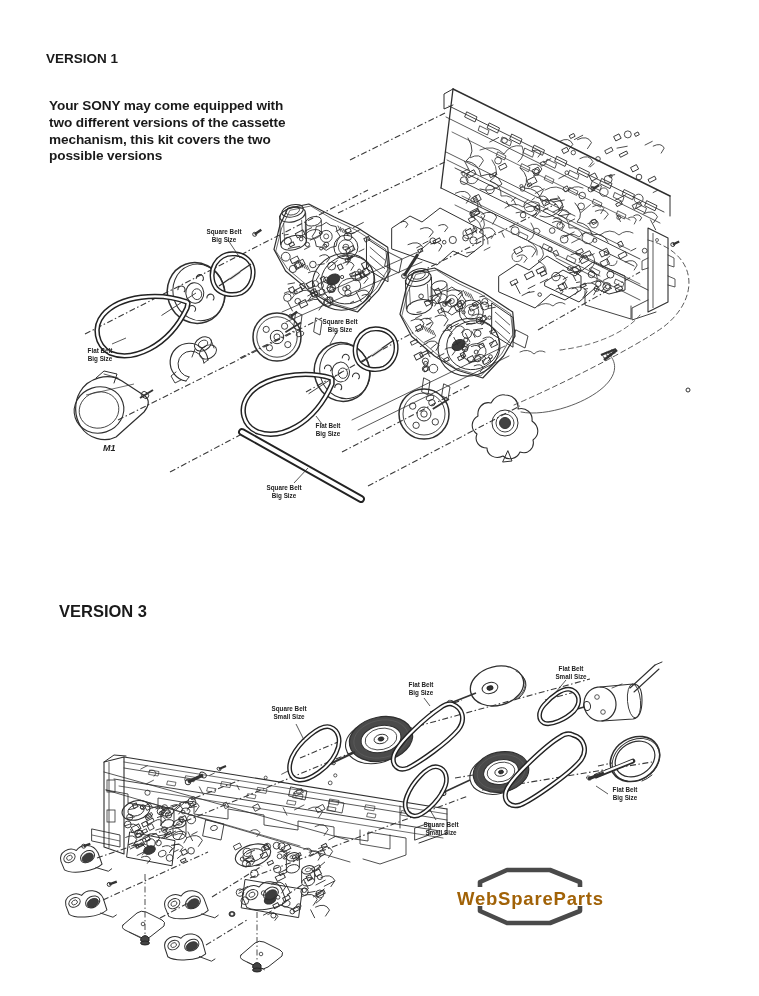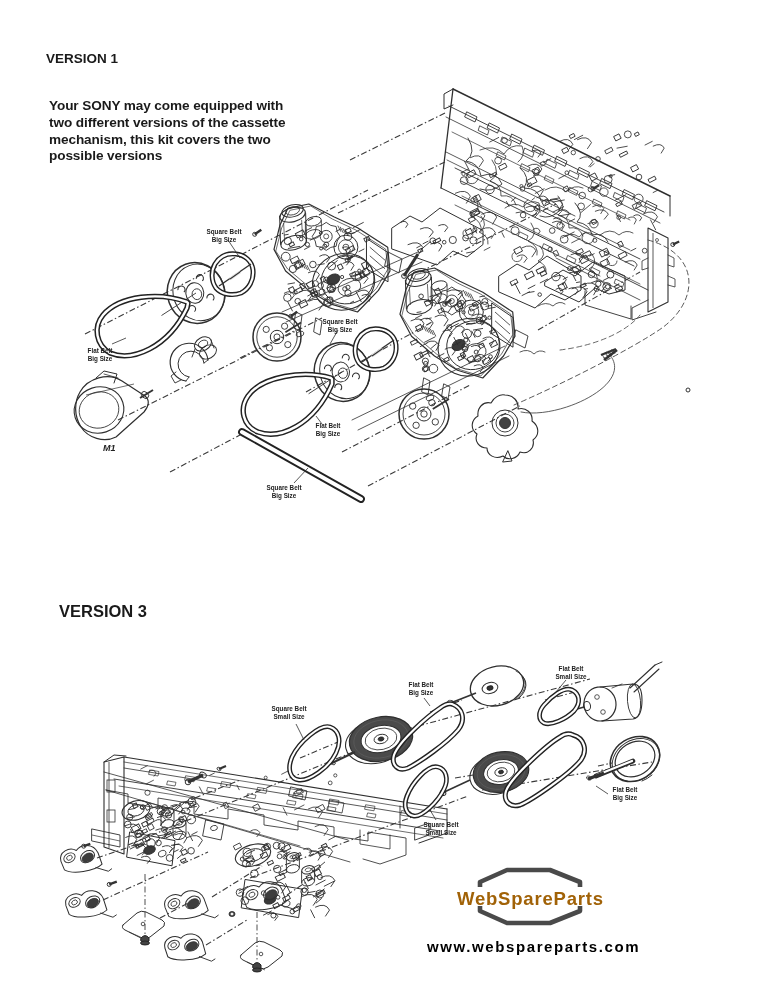--- a/index.html
+++ b/index.html
@@ -1056,13 +1056,12 @@
 <line x1="566.0" y1="680.0" x2="556.0" y2="692.0" stroke="#2f2f2f" stroke-width="0.8" stroke-linecap="butt"></line>
 <line x1="436.0" y1="820.0" x2="430.0" y2="810.0" stroke="#2f2f2f" stroke-width="0.8" stroke-linecap="butt"></line>
 <line x1="608.0" y1="794.0" x2="596.0" y2="786.0" stroke="#2f2f2f" stroke-width="0.8" stroke-linecap="butt"></line>
 <path d="M507,870 L550,870 L580,882 L580,911 L550,923 L507,923 L480,911 L480,882 Z" fill="none" stroke="#4a4a4a" stroke-width="4.6" stroke-linejoin="round" stroke-linecap="round"></path>
 <rect x="466" y="887" width="128" height="19" fill="#fff"></rect>
 </svg>
 <div class="b" style="left:46px;top:51px;font-size:13.5px;">VERSION 1</div>
 <div class="b" style="left:49px;top:86px;font-size:13.6px;line-height:16.8px;letter-spacing:-0.1px;margin-top:12px;">Your SONY may come equipped with<br>two different versions of the cassette<br>mechanism, this kit covers the two<br>possible versions</div>
 <div class="b" style="left:59px;top:602px;font-size:16.5px;">VERSION 3</div>
 <div class="b" style="left:457px;top:888px;font-size:18.5px;color:#a16207;letter-spacing:0.8px;">WebSpareParts</div>
-<div class="b" style="left:427px;top:938px;font-size:15px;color:#000;letter-spacing:1.6px;">www.webspareparts.com</div>
 </div>
 </body></html>

